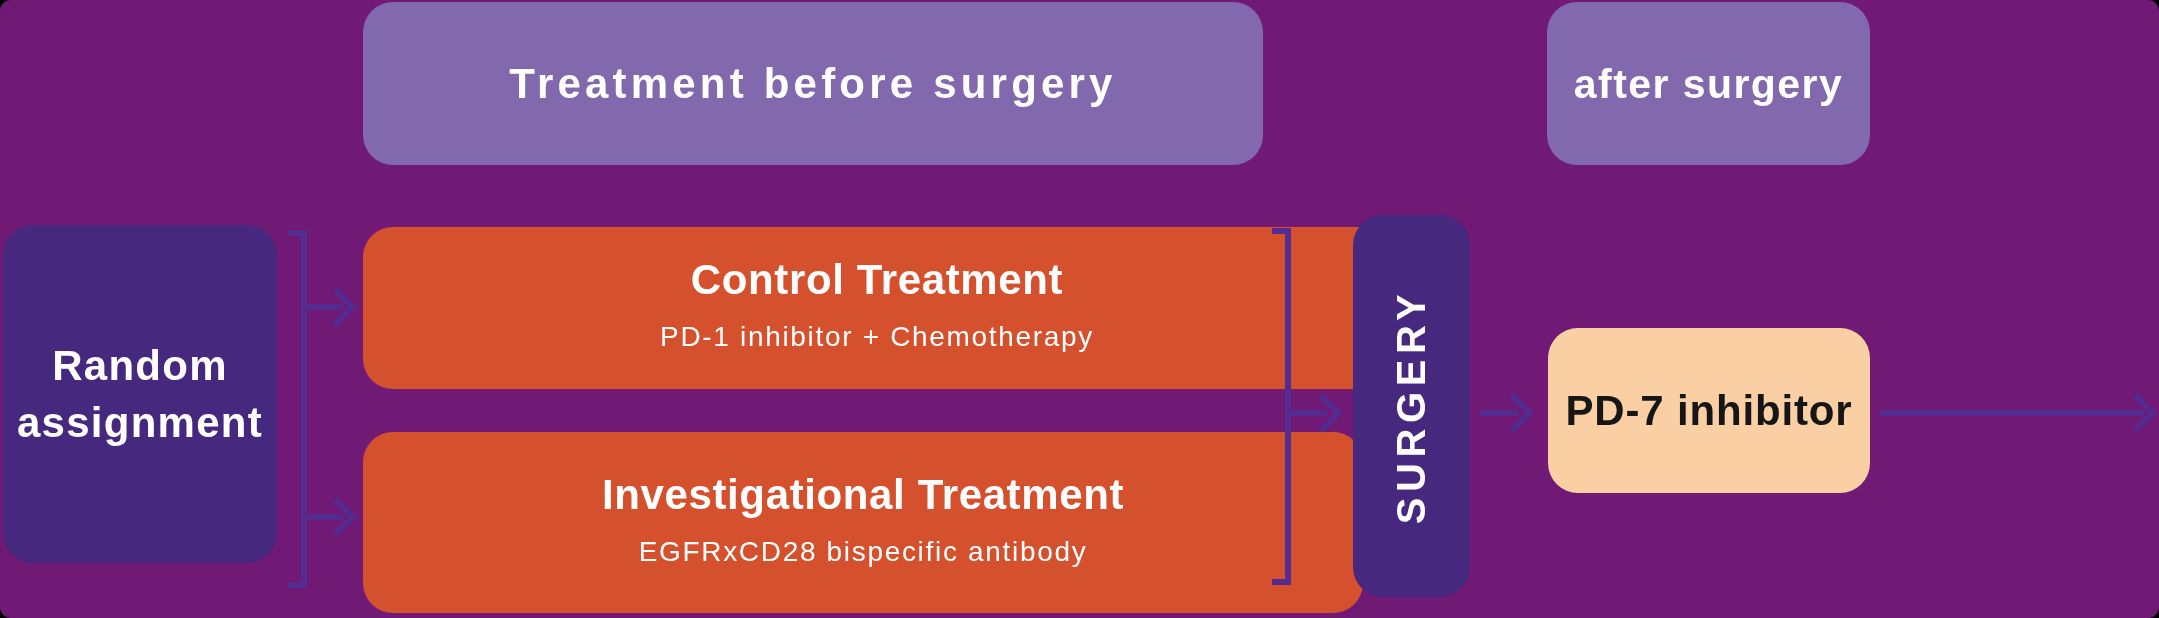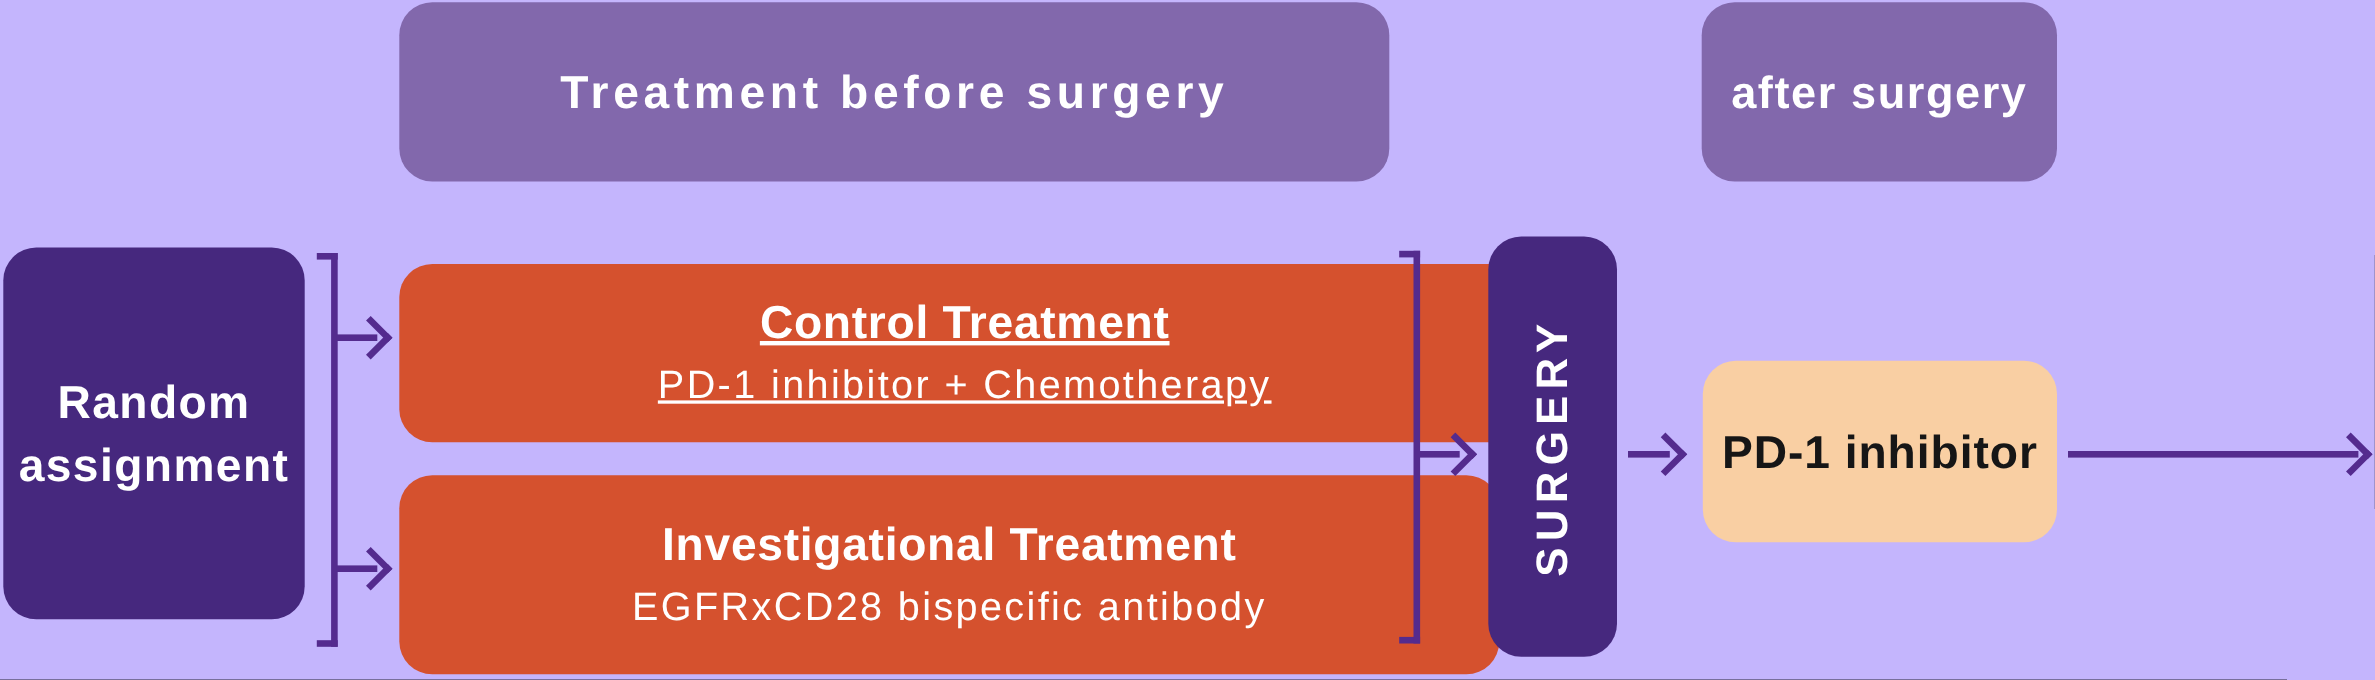--- a/index.html
+++ b/index.html
@@ -3,22 +3,23 @@
 <meta charset="utf-8">
 <style>
   * { margin: 0; padding: 0; box-sizing: border-box; }
   html, body { background: #000; }
   body { font-family: "Liberation Sans", sans-serif; }
 
   .canvas {
     position: relative;
     width: 2159px;
     height: 618px;
-    background: #c4b5fd;
+    background: #701a75;
     overflow: hidden;
+    border-radius: 11px;
   }
 
   .box {
     position: absolute;
     border-radius: 30px;
     display: flex;
     flex-direction: column;
     align-items: center;
     justify-content: center;
     text-align: center;
@@ -26,30 +27,30 @@
   }
 
   .header-box { background: #8268AC; }
   .dark-box   { background: #46287E; }
   .orange-box { background: #D5512E; }
   .peach-box  { background: #F9CFA3; }
 
   .header-before { left: 363px; top: 2px;  width: 900px; height: 163px; }
   .header-after  { left: 1547px; top: 2px; width: 323px; height: 163px; }
   .random-box    { left: 3px;  top: 225px; width: 274px; height: 338px; }
-  .control-box   { left: 363px; top: 240px; width: 1028px; height: 162px; text-decoration: underline; }
+  .control-box   { left: 363px; top: 227px; width: 1028px; height: 162px; }
   .invest-box    { left: 363px; top: 432px; width: 1000px; height: 181px; }
   .surgery-box   { left: 1353px; top: 215px; width: 117px; height: 382px; }
   .pd1-box       { left: 1548px; top: 328px; width: 322px; height: 165px; }
 
   .h-label  { font-size: 42px; font-weight: 700; letter-spacing: 0.10em; line-height: 56px; }
   .h-label2 { font-size: 41px; font-weight: 700; letter-spacing: 0.035em; line-height: 56px; }
   .rand-line { font-size: 42px; font-weight: 700; letter-spacing: 0.03em; line-height: 57px; }
   .node-title { font-size: 42px; font-weight: 700; letter-spacing: 0.015em; line-height: 57px; }
-  .node-sub   { font-size: 36px; font-weight: 400; letter-spacing: 0.06em; line-height: 57px; }
+  .node-sub   { font-size: 28px; font-weight: 400; letter-spacing: 0.06em; line-height: 57px; }
   .surgery-label {
     font-size: 40px; font-weight: 700; letter-spacing: 0.14em;
     transform: rotate(-90deg); white-space: nowrap;
   }
   .pd1-label { font-size: 42px; font-weight: 700; letter-spacing: 0.02em; color: #161616; }
 
   
   .bracket {
     position: absolute;
     border: 6px solid #542B8E;
@@ -121,19 +122,19 @@
   <div class="chev chev-a3"></div>
 
   <div class="box dark-box surgery-box">
     <span class="surgery-label">SURGERY</span>
   </div>
 
   <div class="arrow-line line-a4"></div>
   <div class="chev chev-a4"></div>
 
   <div class="box peach-box pd1-box">
-    <span class="pd1-label">PD-1 inhibitor</span>
+    <span class="pd1-label">PD-7 inhibitor</span>
   </div>
 
   <div class="arrow-line line-a5"></div>
   <div class="chev chev-a5"></div>
 
 </div>
 
 </body></html>

